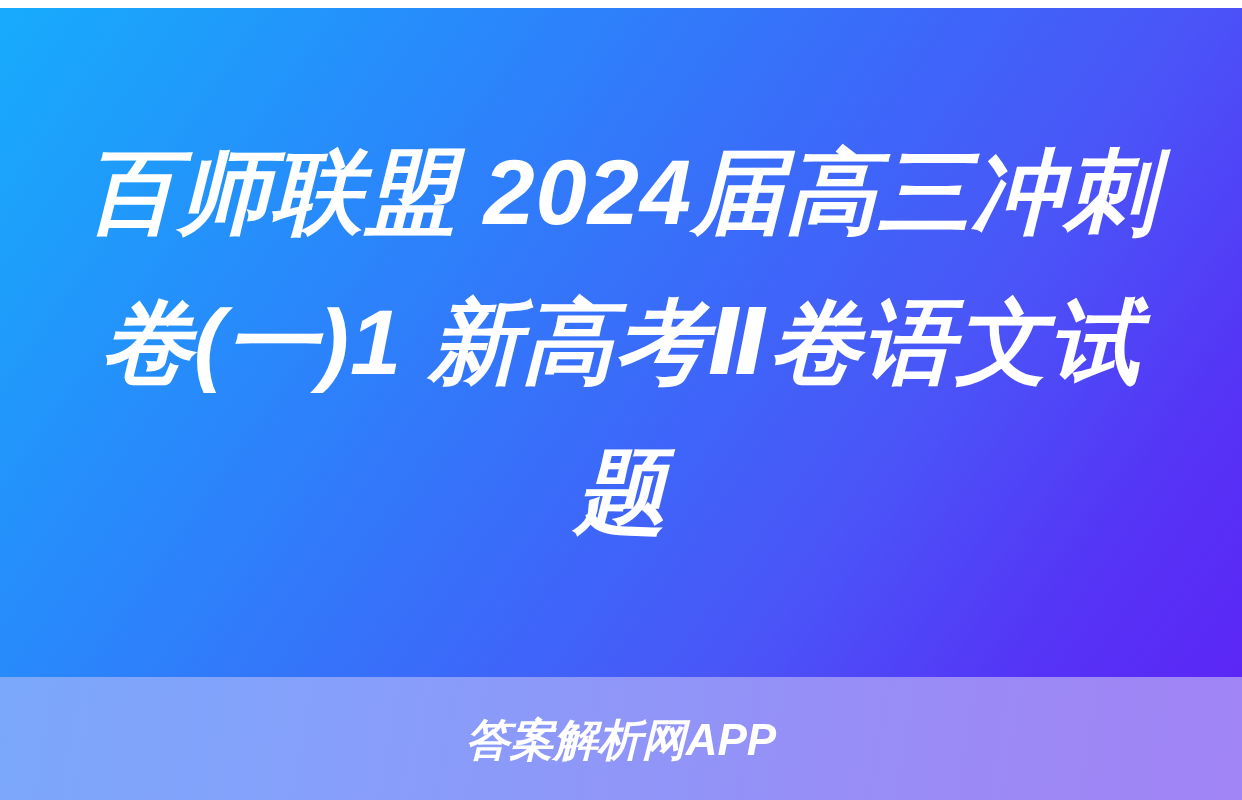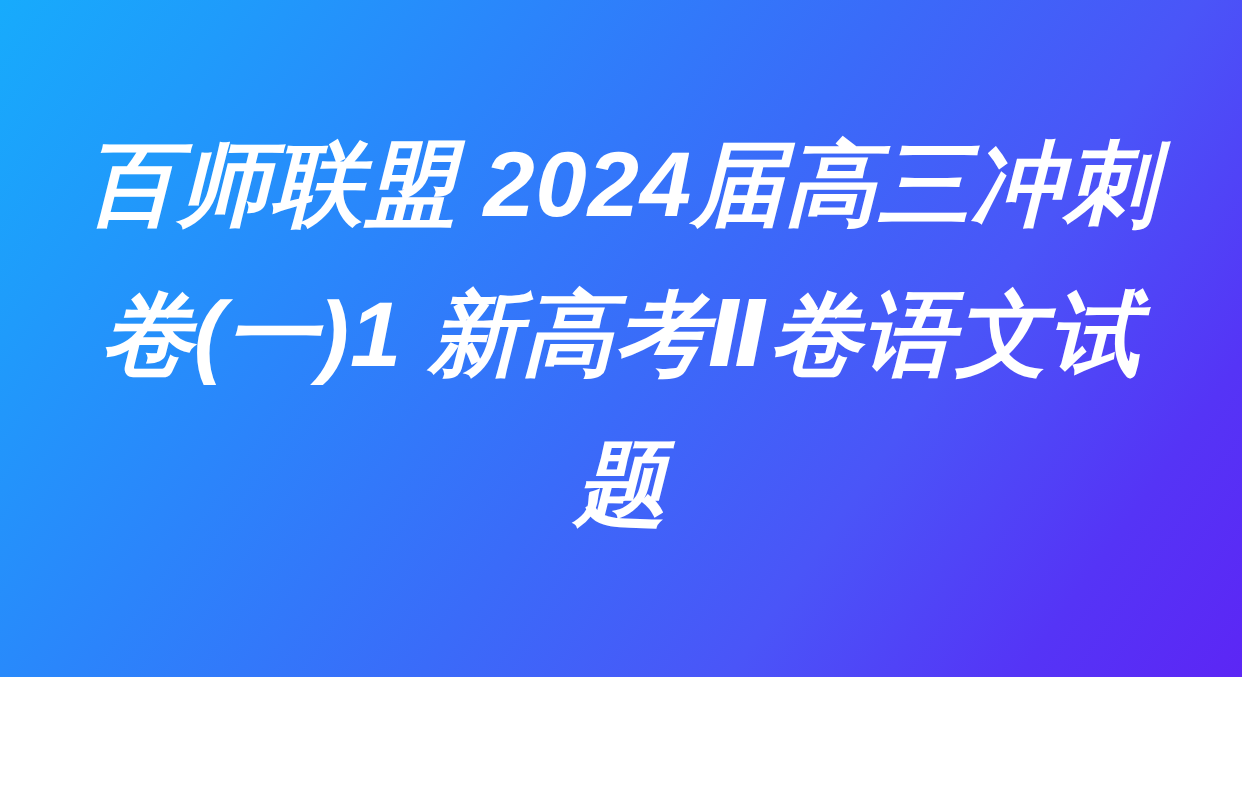--- a/index.html
+++ b/index.html
@@ -18,21 +18,21 @@
     position: relative;
     width: 1242px;
     height: 800px;
     overflow: hidden;
   }
 
   
   #hero {
     position: absolute;
     left: 0;
-    top: 0;
+    top: 8px;
     width: 1242px;
     height: 677px;
     background: linear-gradient(125deg,
         #17abfc 0%,
         #1f9bfb 14%,
         #2b84fb 32%,
         #3a6bf9 52%,
         #4a55f8 70%,
         #5534f6 87%,
         #5c26f5 100%);
@@ -90,14 +90,17 @@
 </style>
 </head>
 <body>
 
 <div id="poster">
 
   <div id="hero">
     <h1 id="hero-title">百师联盟 2024届高三冲刺卷(一)1 新高考Ⅱ卷语文试题</h1>
   </div>
 
+  <div id="footer-band">
+    <span id="footer-text">答案解析网APP</span>
+  </div>
 
 </div>
 
 </body></html>

